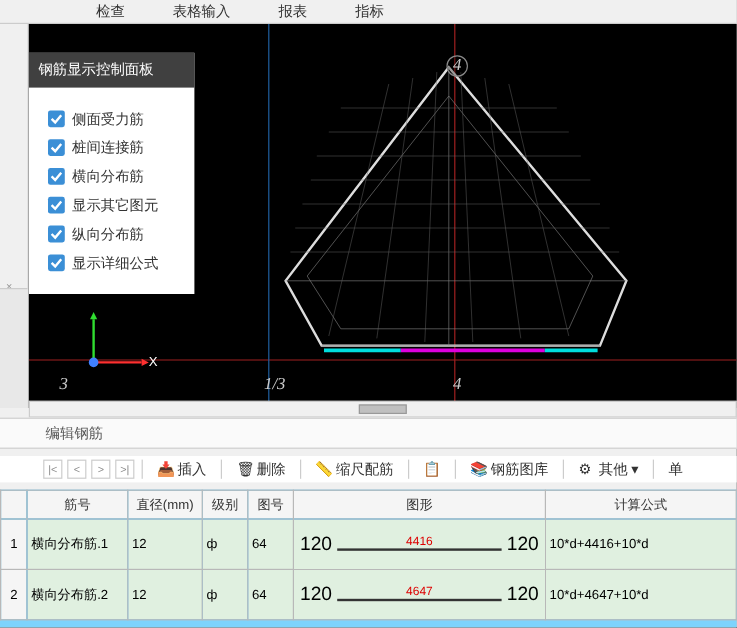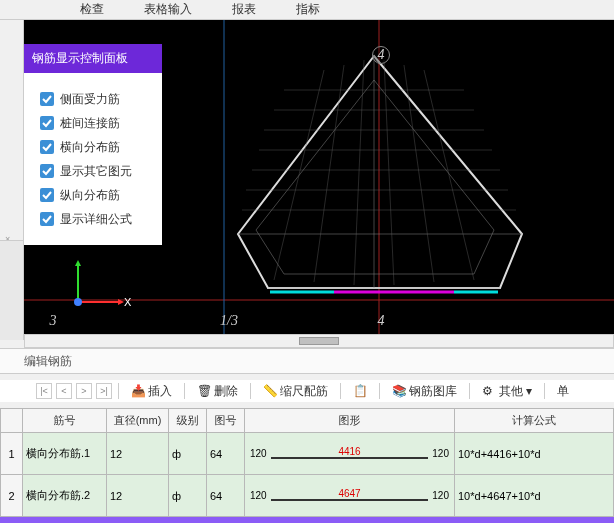--- a/index.html
+++ b/index.html
@@ -8,58 +8,58 @@
 .top-bar { background: #f0f0f0; border-bottom: 1px solid #ccc; height: 20px; display: flex; align-items: center; padding-left: 80px; gap: 40px; }
 .top-bar span { color: #333; }
 
 .left-strip { position: absolute; left: 0; top: 20px; width: 24px; height: 320px; background: #f0f0f0; border-right: 1px solid #ccc; }
 .left-strip .bot { position: absolute; bottom: 0; left: 0; width: 100%; height: 100px; background: #e8e8e8; border-top: 1px solid #ccc; }
 .left-strip .x { position:absolute; top:214px; left:5px; color:#999; font-size:9px;}
 
 .viewport { position: absolute; left: 24px; top: 20px; right: 0; height: 320px; background: #000; overflow: hidden; }
 
 .panel { position: absolute; left: 0; top: 24px; width: 138px; background: #fff; box-shadow: 2px 2px 6px rgba(0,0,0,0.3); }
-.panel-title { background: #6d28d9; color: #fff; padding: 6px 8px; font-size: 12px; }
+.panel-title { background: #404040; color: #fff; padding: 6px 8px; font-size: 12px; }
 .panel-body { padding: 14px 10px 14px 16px; }
 .chk-row { display: flex; align-items: center; height: 24px; gap: 6px; }
 .chk { width: 14px; height: 14px; background: #3b8fd6; border-radius: 2px; display: flex; align-items: center; justify-content: center; }
 .chk svg { width: 10px; height: 10px; }
 .chk-row label { color: #333; }
 
 .axis-label { position: absolute; color: #ccc; font-family: serif; font-style: italic; font-size: 14px; border: 1px solid #888; border-radius: 50%; width: 18px; height: 18px; display: flex; align-items: center; justify-content: center; background: rgba(0,0,0,0.3); }
 .axis-label.n4t { top: 26px; left: 348px; }
 .axis-label.n3b { top: 292px; left: 20px; border:none; background:none;}
 .axis-label.n13 { top: 292px; left: 196px; border:none; background:none; width:auto;}
 .axis-label.n4b { top: 292px; left: 348px; border:none; background:none;}
 
 .gizmo { position: absolute; left: 40px; top: 230px; width: 60px; height: 60px; }
 .gizmo .xlabel { position:absolute; left:60px; top:46px; color:#fff; font-size:11px;}
 
 .scrollbar-h { position:absolute; left:24px; right:0; top:334px; height:14px; background:#f0f0f0; border:1px solid #ccc; display:flex; align-items:center; justify-content:center;}
 .scrollbar-h .thumb { width:40px; height:8px; background:#c0c0c0; border:1px solid #999;}
 
-.section-hdr { position:absolute; left:0; top:348px; right:0; height:26px; background:#fafafa; border-top:1px solid #ccc; border-bottom:1px solid #ccc; padding-left:24px; display:flex; align-items:center; color:#555;}
+.section-hdr { position:absolute; left:0; top:348px; right:0; height:26px; background:#fafafa; border-top:1px solid #ccc; border-bottom:1px solid #ccc; padding-left:38px; display:flex; align-items:center; color:#555;}
 
 .toolbar { position:absolute; left:0; top:380px; right:0; height:22px; display:flex; align-items:center; gap:4px; padding-left:36px; background:#fff;}
 .tbtn { display:flex; align-items:center; gap:3px; padding:2px 6px; color:#333; cursor:pointer; font-size:12px;}
 .nav-btn { width:16px; height:16px; display:flex; align-items:center; justify-content:center; color:#888; border:1px solid #ccc; background:#fff; font-size:9px;}
 .sep { width:1px; height:16px; background:#ccc; margin:0 2px;}
 .ico { width:14px; height:14px; display:inline-block;}
 
-.grid { position:absolute; left:0; top:408px; right:0; bottom:0; background:#8b5cf6;}
+.grid { position:absolute; left:0; top:408px; right:0; bottom:0; background:#7dd3fc;}
 .grid table { border-collapse:collapse; width:100%; table-layout:fixed;}
 .grid th,.grid td { border:1px solid #b8b8b8; padding:4px 3px; font-size:11px; height:24px; overflow:hidden;}
 .grid th { background:#f5f5f5; font-weight:normal; color:#333;}
 .grid .rowhdr { background:#f5f5f5; text-align:center; width:22px;}
 .grid .hl { background:#e0f0e0;margin-top:44px; }
 .grid .tuxing { position:relative; }
 .grid .shape { display:flex; align-items:center; justify-content:space-between; padding:0 2px;}
 .grid .shape .mid { flex:1; border-bottom:2px solid #333; margin:0 4px; text-align:center; position:relative; top:-2px;}
 .grid .shape .val { color:#d00; font-size:10px;}
-.grid .shape .edge { color:#000; font-size:10px;}
+.grid .shape .edge { color:#000; font-size:16px;}
 </style>
 </head>
 <body>
 
 <div class="top-bar">
   <span>检查</span>
   <span>表格输入</span>
   <span>报表</span>
   <span>指标</span>
 </div>

